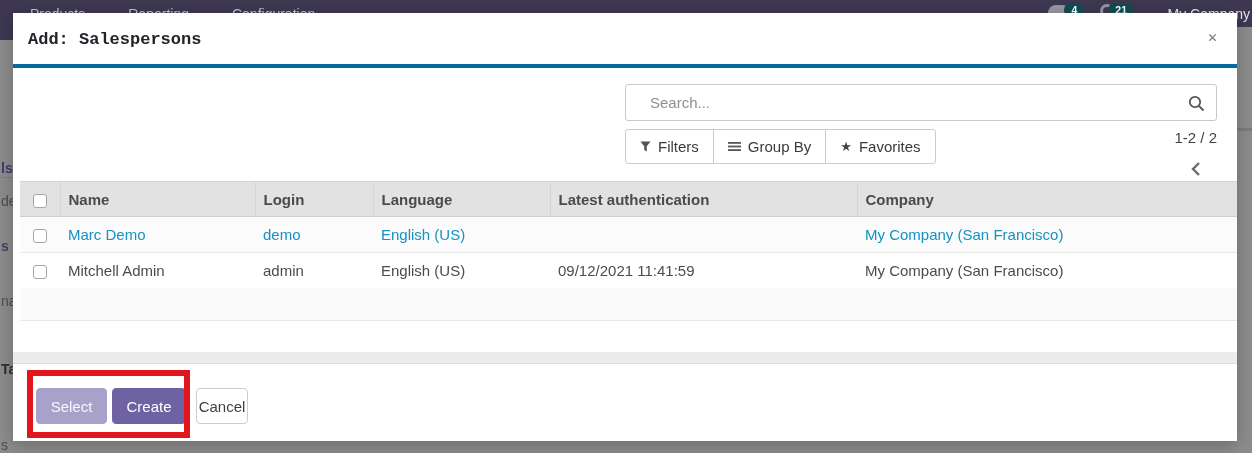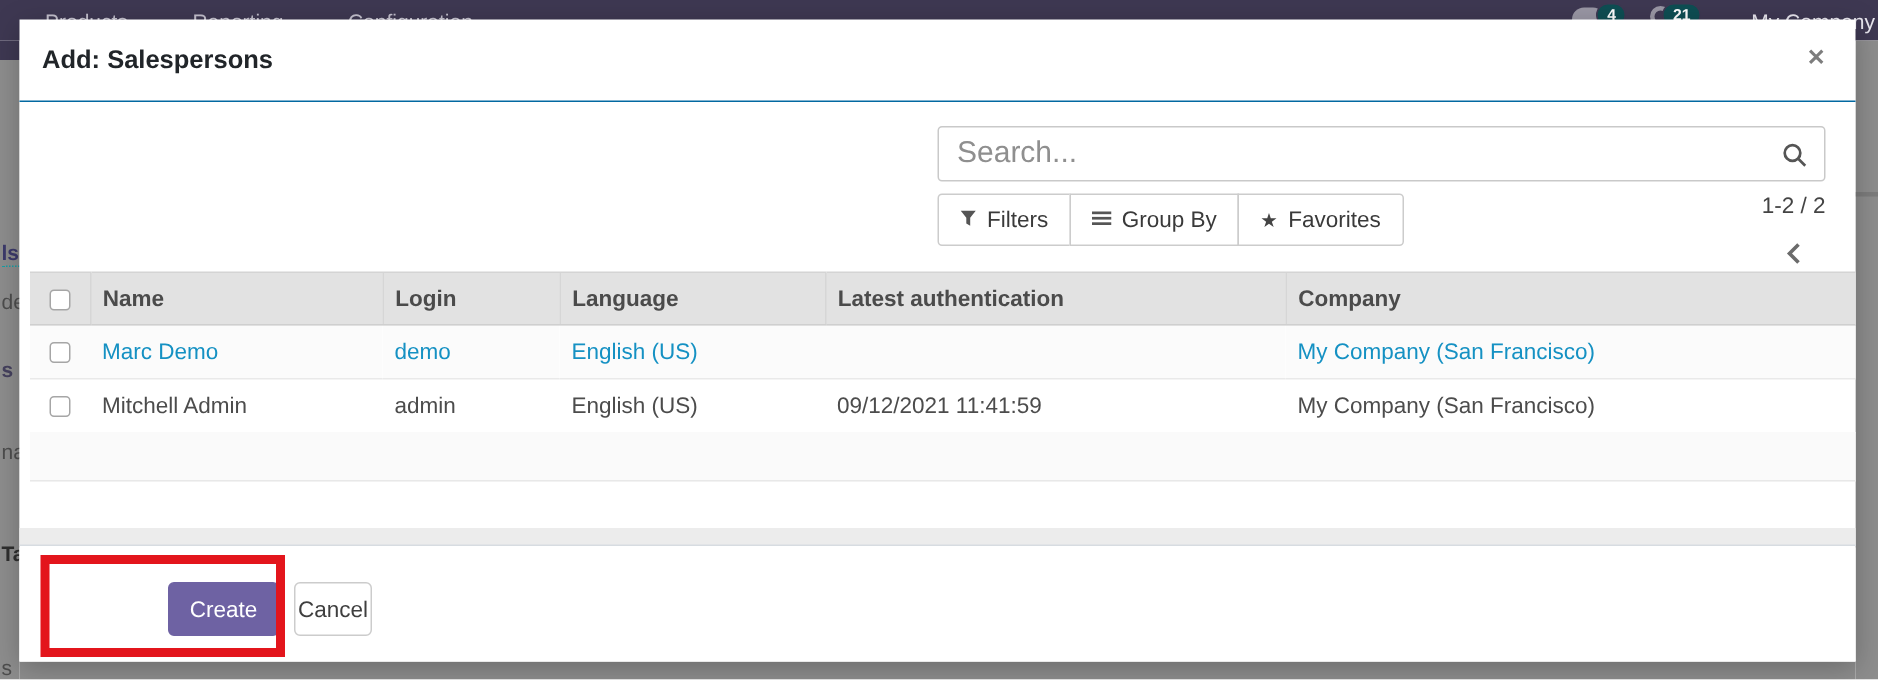--- a/index.html
+++ b/index.html
@@ -31,30 +31,30 @@
   .strip-bottom { left:13px; top:441px; width:1224px; height:12px; }
   .fragments-layer { position:absolute; left:0; top:0; width:13px; height:453px;
                      overflow:hidden; z-index:4; }
   .fragment { position:absolute; left:1px; font-size:14px; white-space:nowrap; }
   .fragment.u { border-bottom:1px dotted #16a0a6; padding-bottom:1px; }
 
   
   .modal { position:absolute; left:13px; top:13px; width:1224px; height:428px;
            background:#fff; z-index:10; box-shadow:0 4px 18px rgba(0,0,0,.25); }
   .modal-header { position:absolute; left:0; top:0; width:100%; height:55px;
-                  border-bottom:1px solid #0369a1; }
+                  border-bottom:4px solid #0369a1;font-family:Liberation Mono, monospace; }
   .modal-title { position:absolute; left:15px; top:17px; font-size:17px; font-weight:bold; color:#212529; }
   .modal-close { position:absolute; right:16px; top:14px; font-size:15px; font-weight:bold;
                  color:#7d7d7d; cursor:pointer; line-height:1; padding:4px; }
 
   
   .search-box { position:absolute; left:612px; top:71px; width:592px; height:37px;
                 border:1px solid #c9c9c9; border-radius:3px; background:#fff; }
-  .search-input { position:absolute; left:0; top:0; width:100%; height:100%; border:none; outline:none;
-                  padding:0 36px 0 12px; font-size:20px; color:#333; background:transparent;
+  .search-input { position:absolute; left:12px; top:0; width:100%; height:100%; border:none; outline:none;
+                  padding:0 36px 0 12px; font-size:15px; color:#333; background:transparent;
                   font-family:"Liberation Sans", sans-serif; }
   .search-input::placeholder { color:#8f8f8f; opacity:1; }
   .search-glass { position:absolute; right:11px; top:10px; }
 
   
   .controls-row { position:absolute; left:612px; top:116px; width:592px; height:35px; }
   .btn-group { position:absolute; left:0; top:0; display:flex; }
   .ctl-btn { height:35px; display:flex; align-items:center; gap:7px; padding:0 14px;
              background:#fff; border:1px solid #ccc; margin-left:-1px;
              font-size:15px; color:#3a3a3a; cursor:pointer; white-space:nowrap; }
@@ -229,20 +229,21 @@
           <td>09/12/2021 11:41:59</td>
           <td>My Company (San Francisco)</td>
         </tr>
       </tbody>
     </table>
 
     <div class="band-a"></div>
     <div class="band-c"></div>
 
     <div class="modal-footer">
+      <button class="foot-btn btn-select">Select</button>
       <button class="foot-btn btn-create">Create</button>
       <button class="foot-btn btn-cancel">Cancel</button>
     </div>
   </div>
 
   <div class="annotation-rect"></div>
 
 </div>
 
 </body></html>

